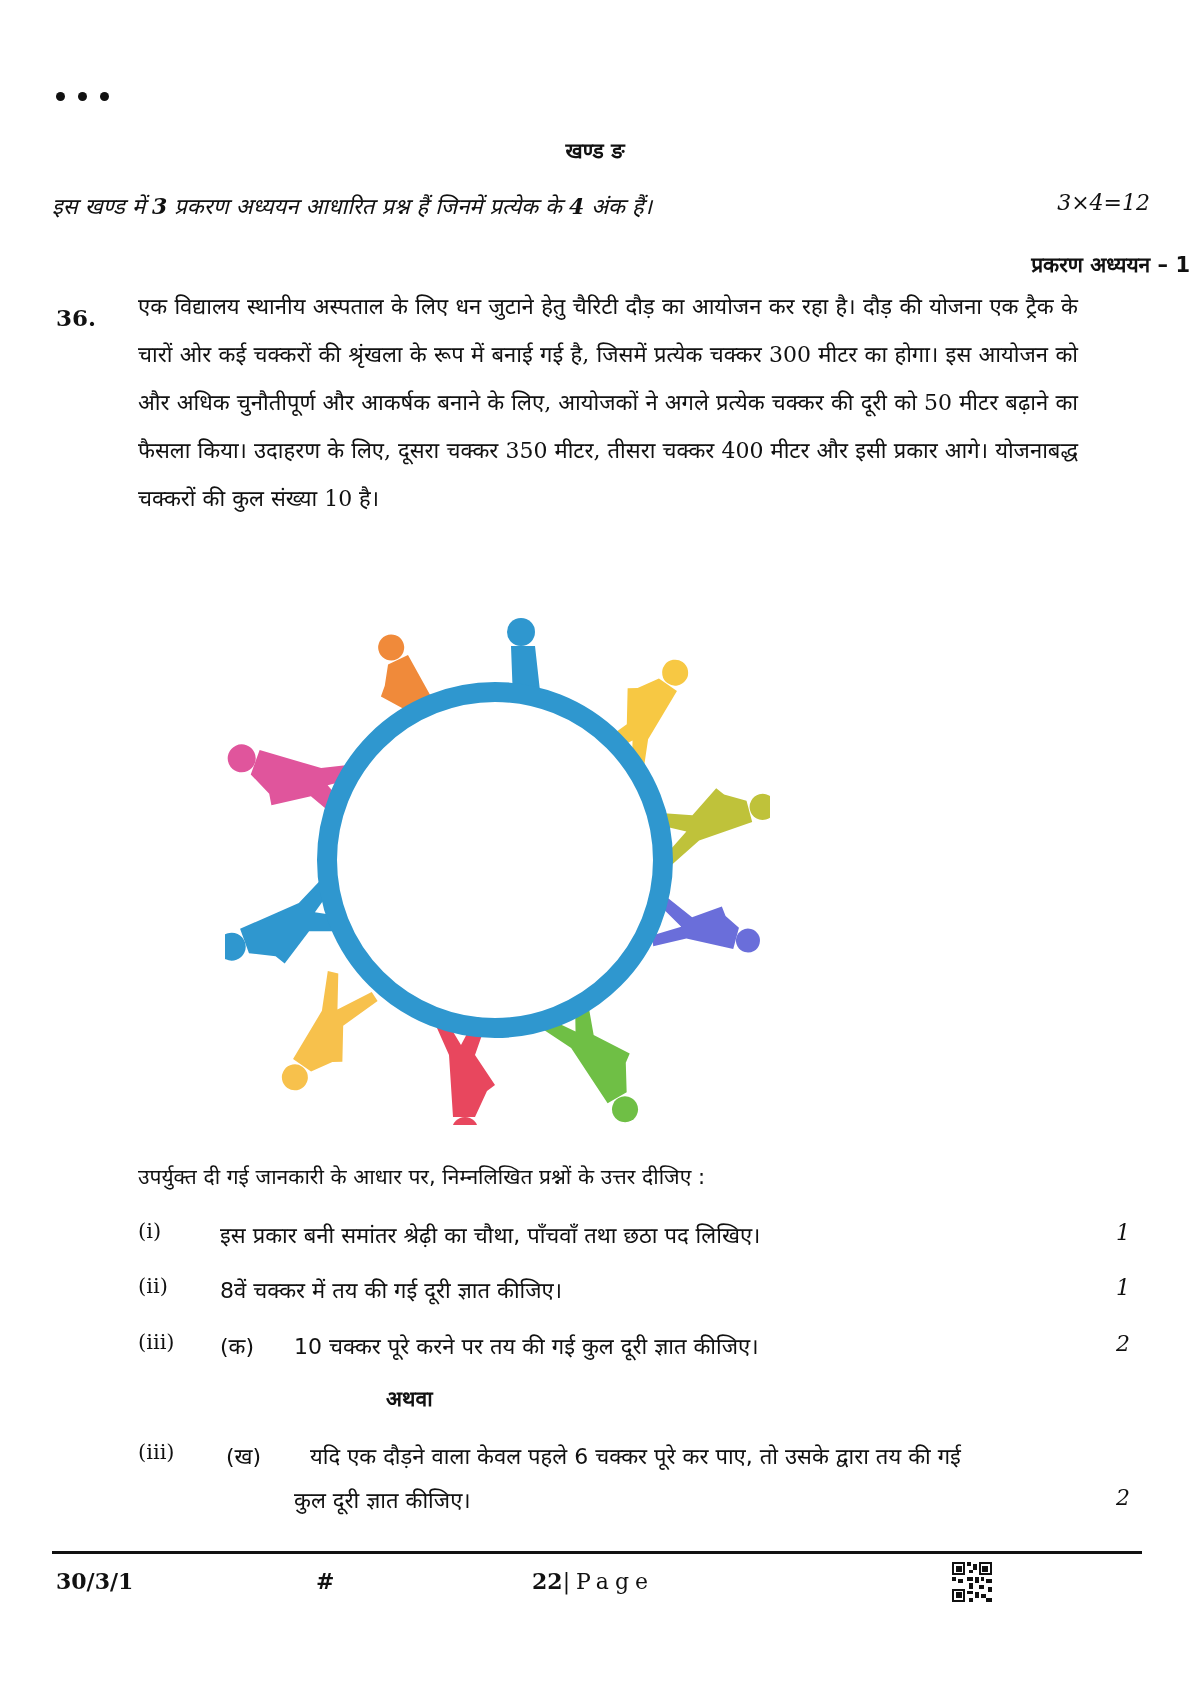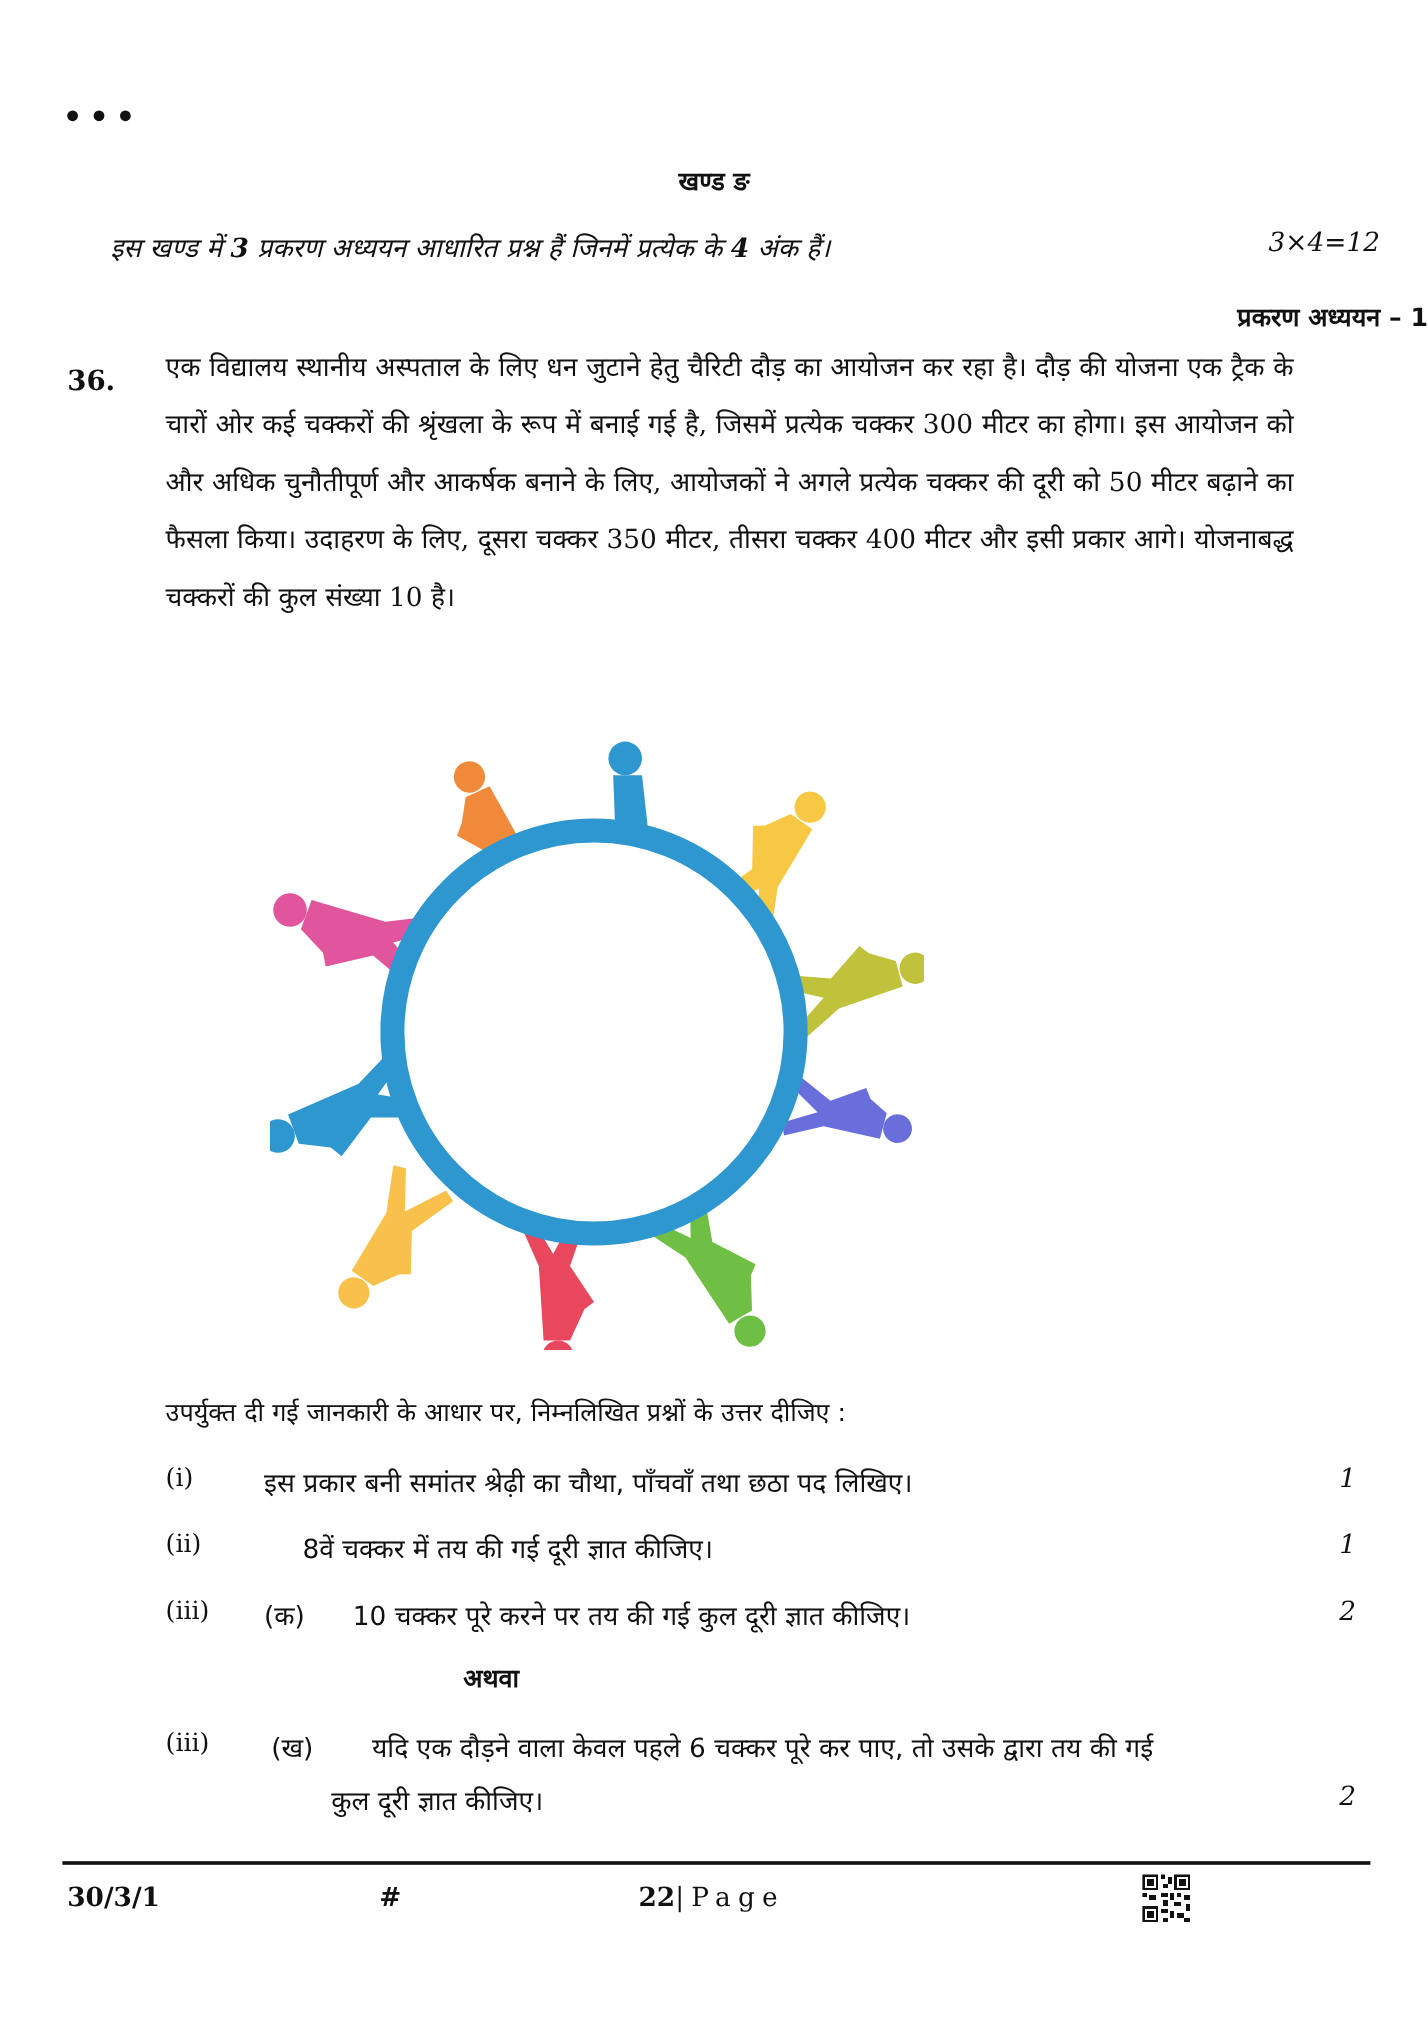--- a/index.html
+++ b/index.html
@@ -3,21 +3,21 @@
 <meta charset="utf-8">
 <style>
   html, body { margin: 0; padding: 0; background: #ffffff; }
   body { width: 1190px; height: 1683px; position: relative; overflow: hidden;
          font-family: "DejaVu Serif", "Liberation Serif", serif; color: #111; }
   .abs { position: absolute; }
   .dots { left: 56px; top: 92px; display: flex; gap: 13px; }
   .dot { width: 9px; height: 9px; border-radius: 50%; background: #111; }
   .section-title { left: 0; width: 1190px; top: 136px; text-align: center;
                    font-family: "DejaVu Sans", sans-serif; font-weight: bold; font-size: 21px; }
-  .instr { left: 52px; top: 190px; font-style: italic; font-size: 22px; margin-left: 40px; }
+  .instr { left: 52px; top: 190px; font-style: italic; font-size: 22px; }
   .instr b { font-weight: bold; }
   .instr-marks { right: 40px; top: 190px; font-style: italic; font-size: 22px; }
   .case-title { left: 0; width: 1190px; top: 250px; text-align: right;
                 font-family: "DejaVu Sans", sans-serif; font-weight: bold; font-size: 21px; }
   .q-num { left: 56px; top: 304px; font-weight: bold; font-size: 23px; }
   .q-para { left: 138px; top: 283px; width: 940px; font-size: 22px; line-height: 48px;
             text-align: justify; text-align-last: left; }
   .figure { left: 225px; top: 600px; width: 545px; height: 525px; }
   .prompt { left: 138px; top: 1162px; font-family: "DejaVu Sans", sans-serif; font-size: 21px; }
   .sub { font-family: "DejaVu Sans", sans-serif; font-size: 22px; }
@@ -108,34 +108,34 @@
   </svg>
 </div>
 
 <div class="abs prompt">उपर्युक्त दी गई जानकारी के आधार पर, निम्नलिखित प्रश्नों के उत्तर दीजिए :</div>
 
 <div class="abs roman" style="left:138px; top:1219px;">(i)</div>
 <div class="abs sub" style="left:220px; top:1219px;">इस प्रकार बनी समांतर श्रेढ़ी का चौथा, पाँचवाँ तथा छठा पद लिखिए।</div>
 <div class="abs mark" style="top:1220px;">1</div>
 
 <div class="abs roman" style="left:138px; top:1274px;">(ii)</div>
-<div class="abs sub" style="left:220px; top:1274px;margin-left:32px;">8वें चक्कर में तय की गई दूरी ज्ञात कीजिए।</div>
+<div class="abs sub" style="left:220px; top:1274px;">8वें चक्कर में तय की गई दूरी ज्ञात कीजिए।</div>
 <div class="abs mark" style="top:1275px;">1</div>
 
 <div class="abs roman" style="left:138px; top:1330px;">(iii)</div>
 <div class="abs sub" style="left:220px; top:1330px;">(क)</div>
 <div class="abs sub" style="left:294px; top:1330px;text-align:right;">10 चक्कर पूरे करने पर तय की गई कुल दूरी ज्ञात कीजिए।</div>
 <div class="abs mark" style="top:1331px;">2</div>
 
 <div class="abs or">अथवा</div>
 
 <div class="abs roman" style="left:138px; top:1440px;">(iii)</div>
 <div class="abs sub" style="left:226px; top:1440px;">(ख)</div>
 <div class="abs sub" style="left:310px; top:1440px;">यदि एक दौड़ने वाला केवल पहले 6 चक्कर पूरे कर पाए, तो उसके द्वारा तय की गई</div>
-<div class="abs sub" style="left:276px; top:1484px;">कुल दूरी ज्ञात कीजिए।</div>
+<div class="abs sub" style="left:294px; top:1484px;">कुल दूरी ज्ञात कीजिए।</div>
 <div class="abs mark" style="top:1485px;">2</div>
 
 <div class="abs rule"></div>
 
 <div class="abs footer" style="left:56px;">30/3/1</div>
 <div class="abs footer" style="left:316px;">#</div>
 <div class="abs footer" style="left:532px;">
   <span>22</span><span class="page-word">|</span><span class="page-word">Page</span>
 </div>
 

